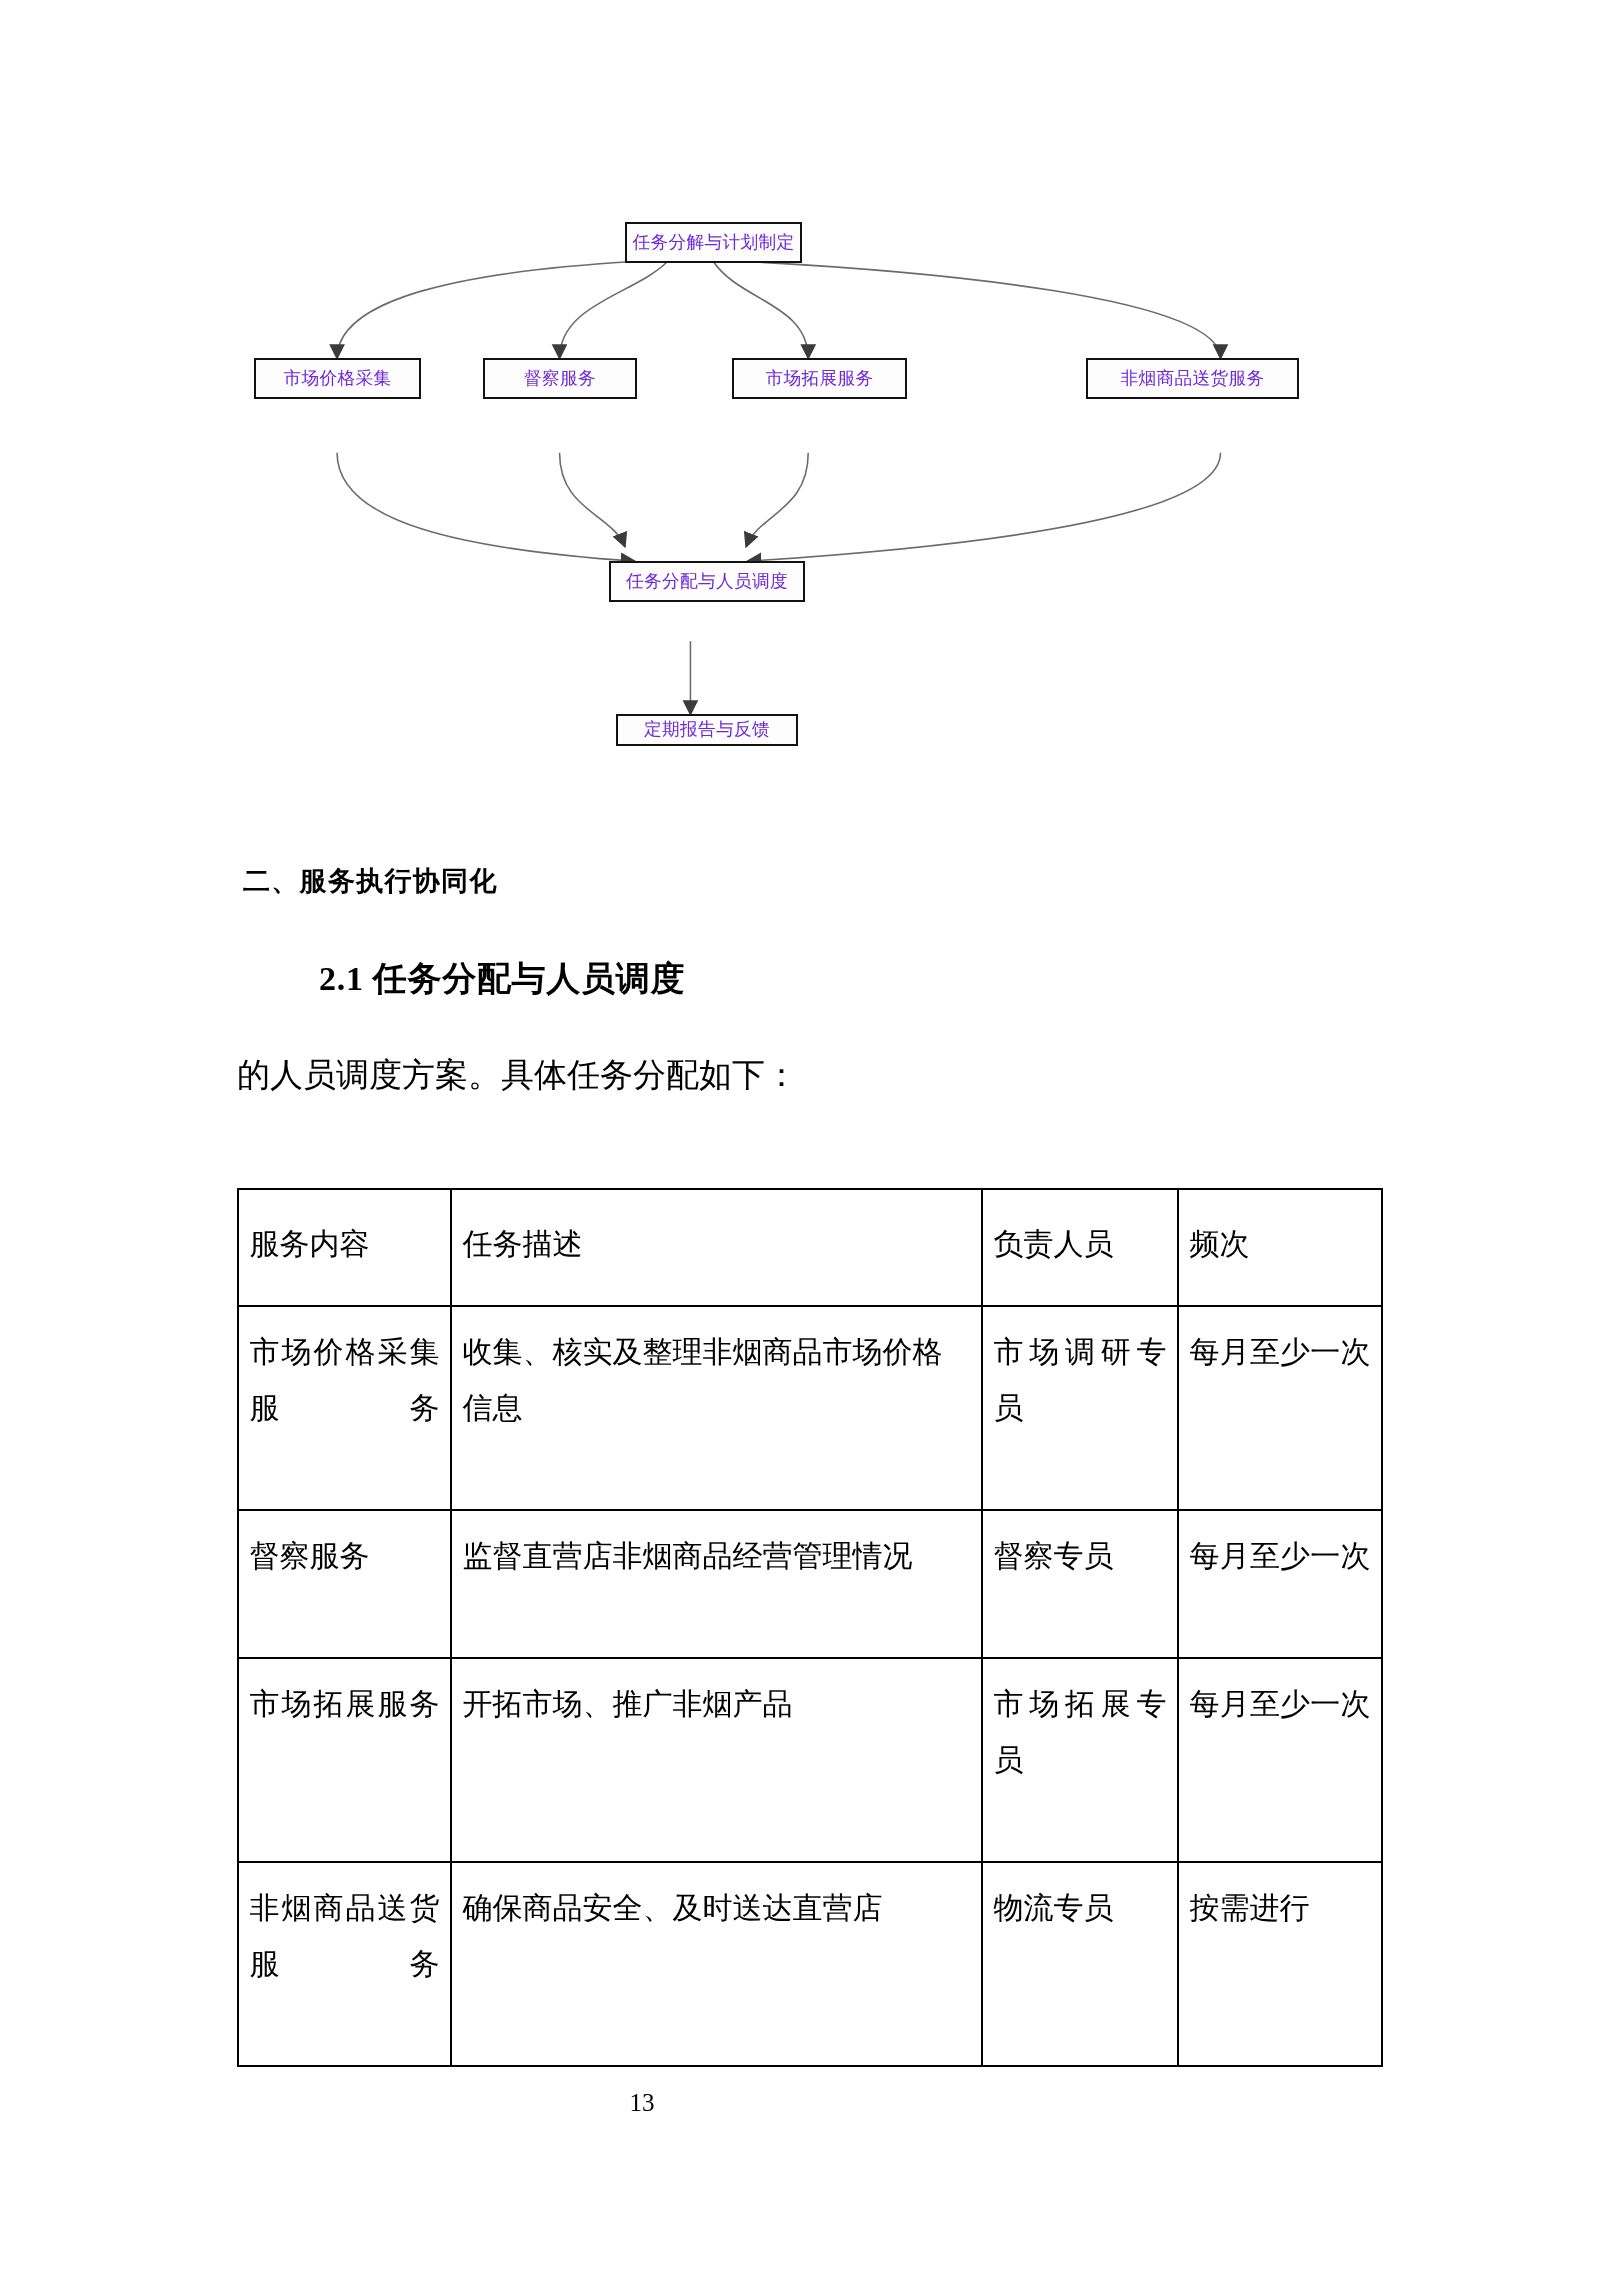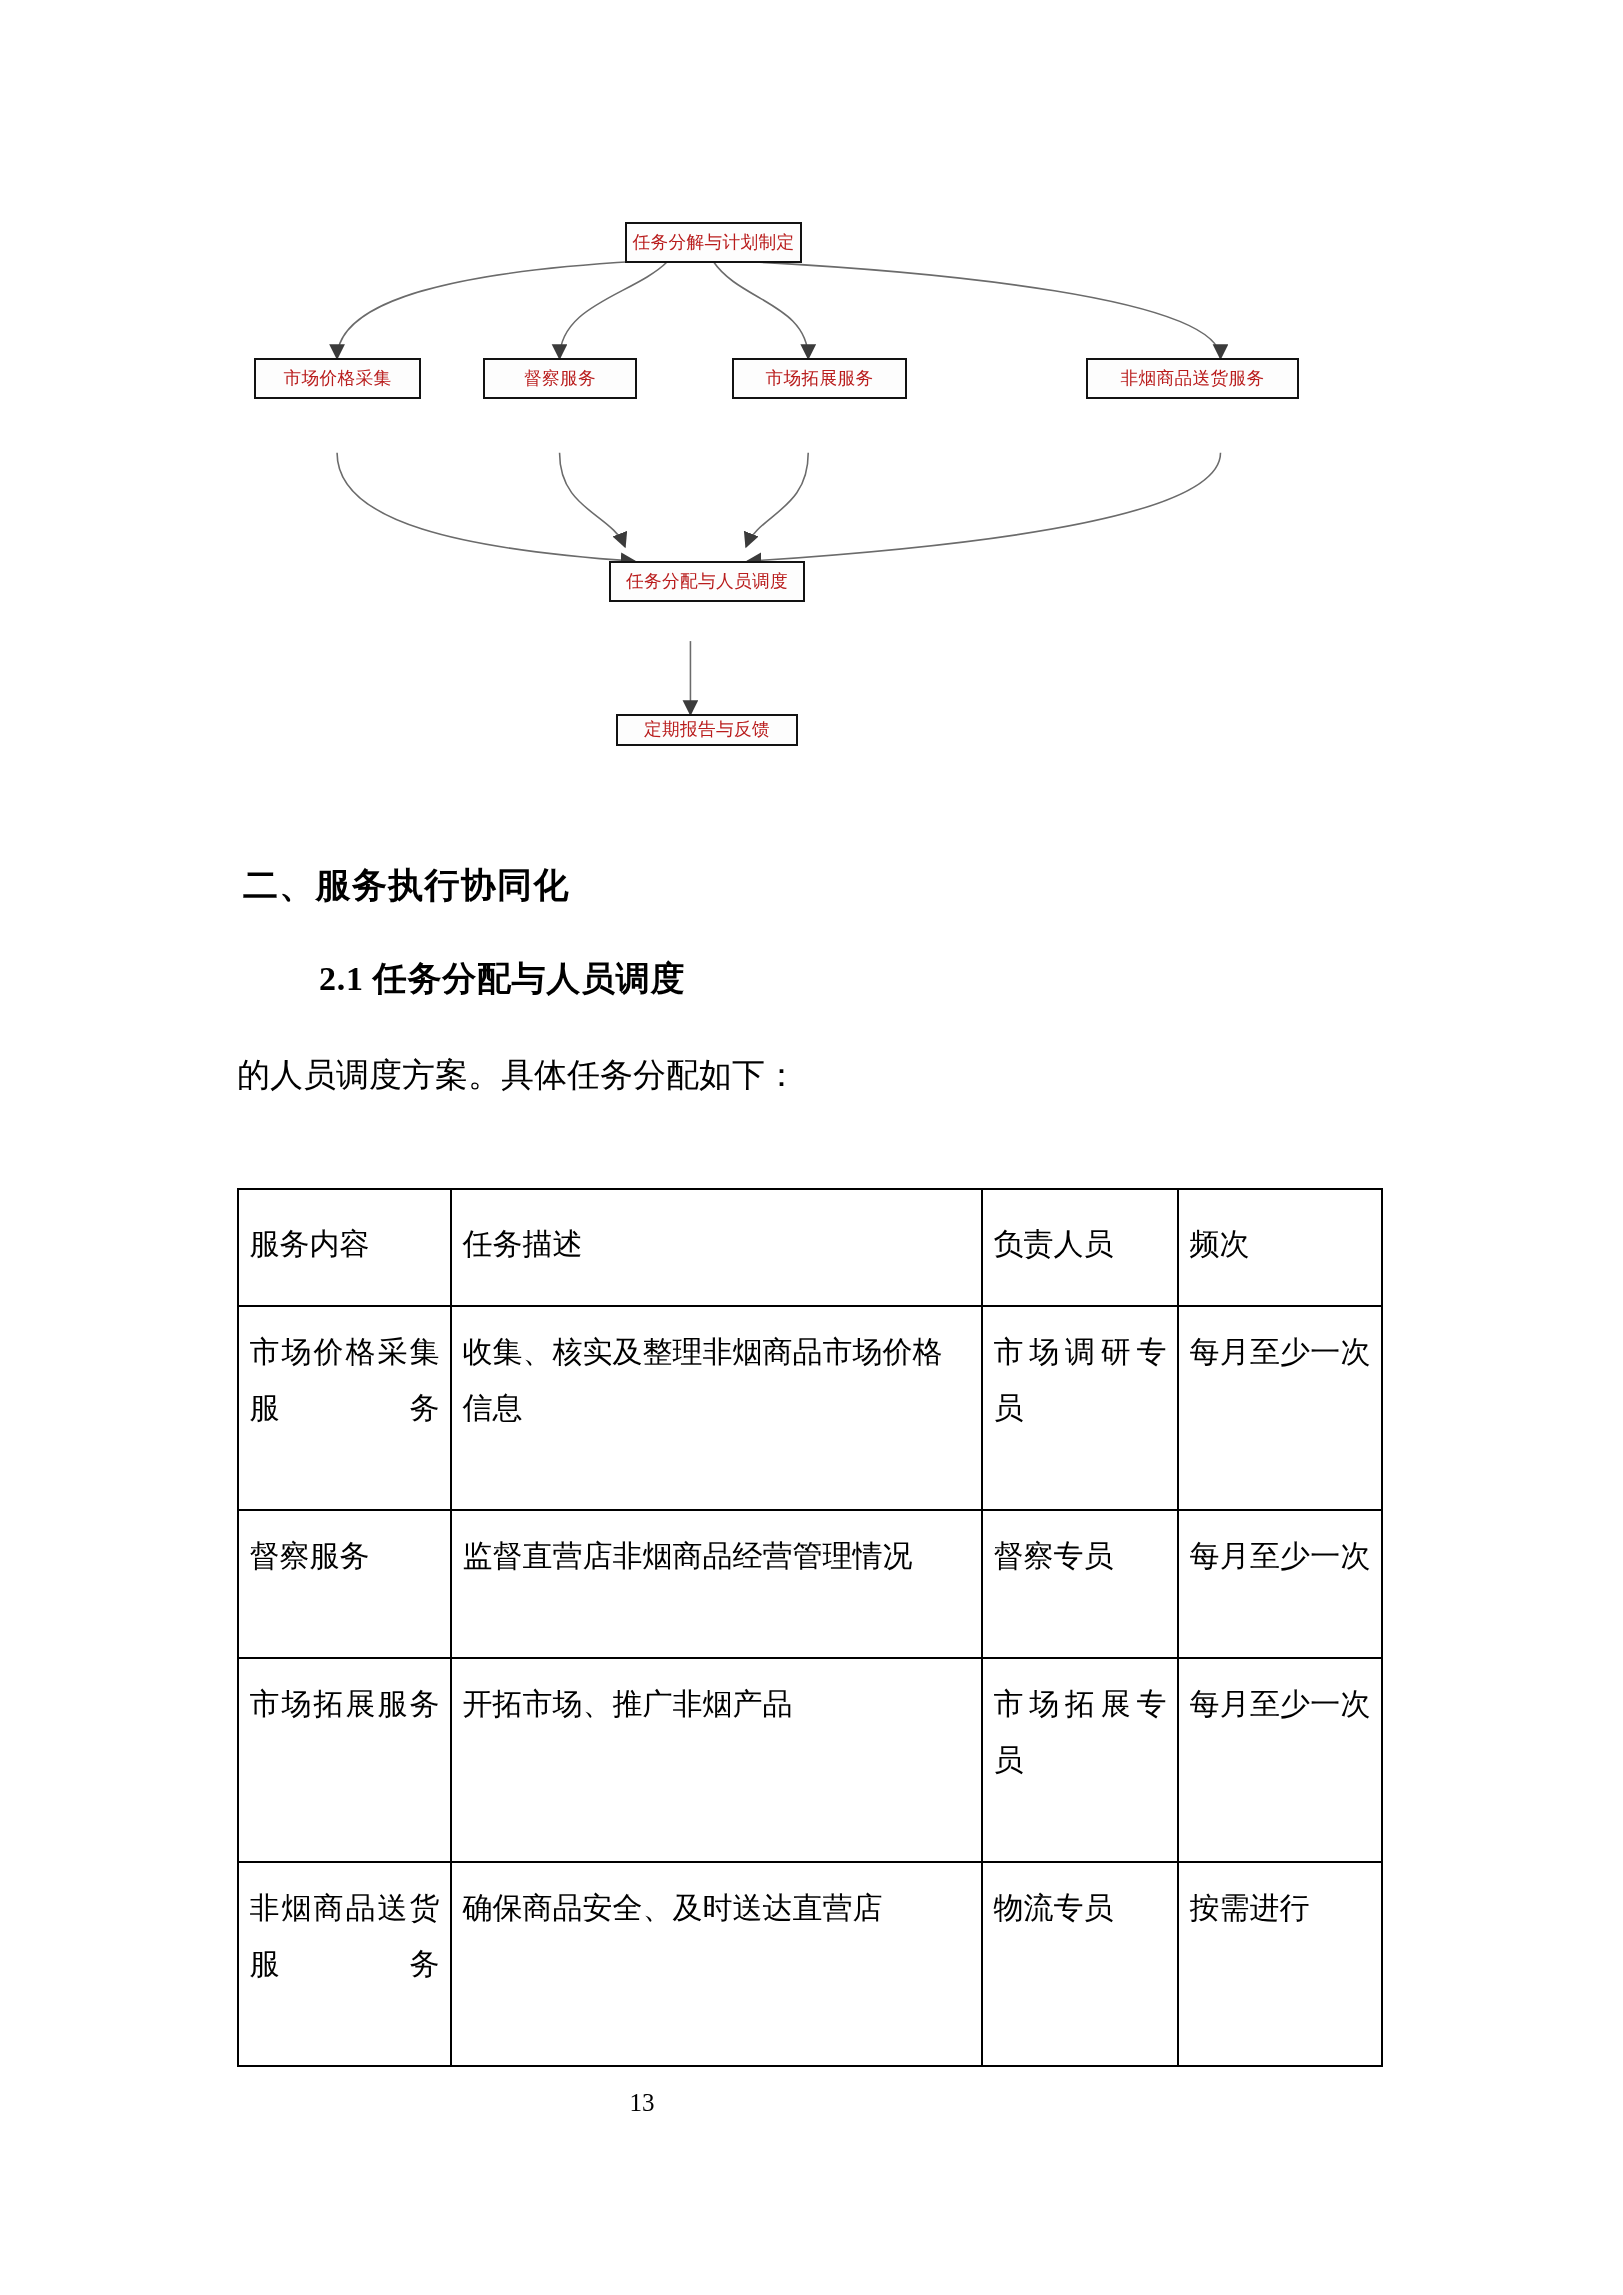--- a/index.html
+++ b/index.html
@@ -43,32 +43,32 @@
     border: 2.6px solid #121212;
     background: #fdfdfd;
     box-sizing: border-box;
     display: flex;
     align-items: center;
     justify-content: center;
   }
   .node-label {
     font-family: "DejaVu Sans", "Liberation Sans", sans-serif;
     font-size: 17.7px;
-    color: #b91c1c;
+    color: #6d28d9;
     letter-spacing: 0.3px;
     white-space: nowrap;
     line-height: 1;
   }
 
   
   .h-section {
     position: absolute;
     left: 243px;
     top: 868px;
-    font-size: 35px;
+    font-size: 27px;
     font-weight: bold;
     letter-spacing: 1.3px;
     line-height: 1;
     white-space: nowrap;
   }
   .h-sub {
     position: absolute;
     left: 319px;
     top: 962px;
     font-size: 34px;

